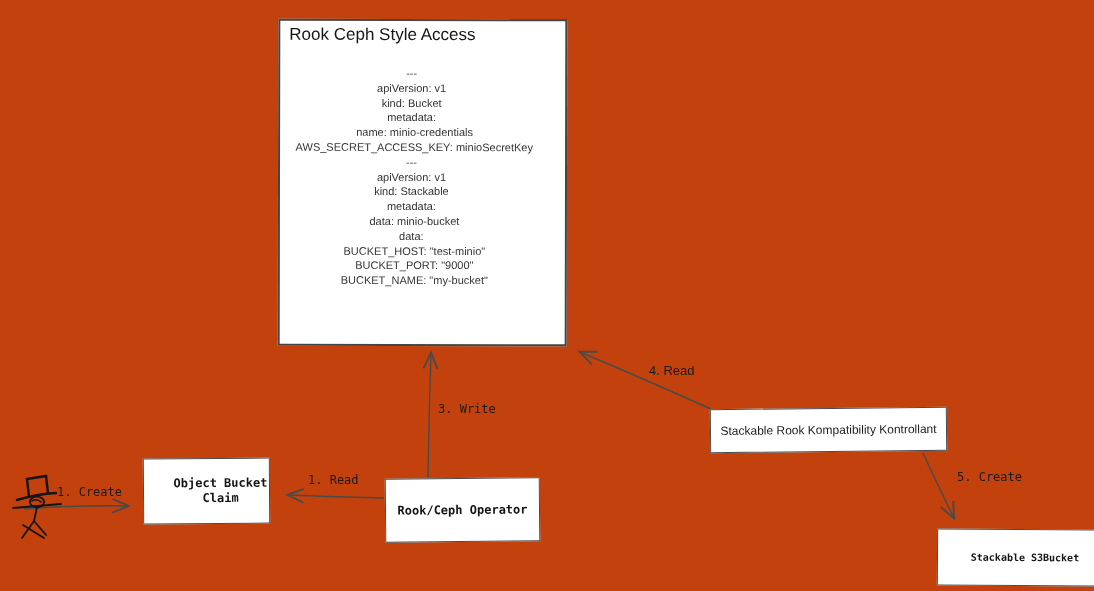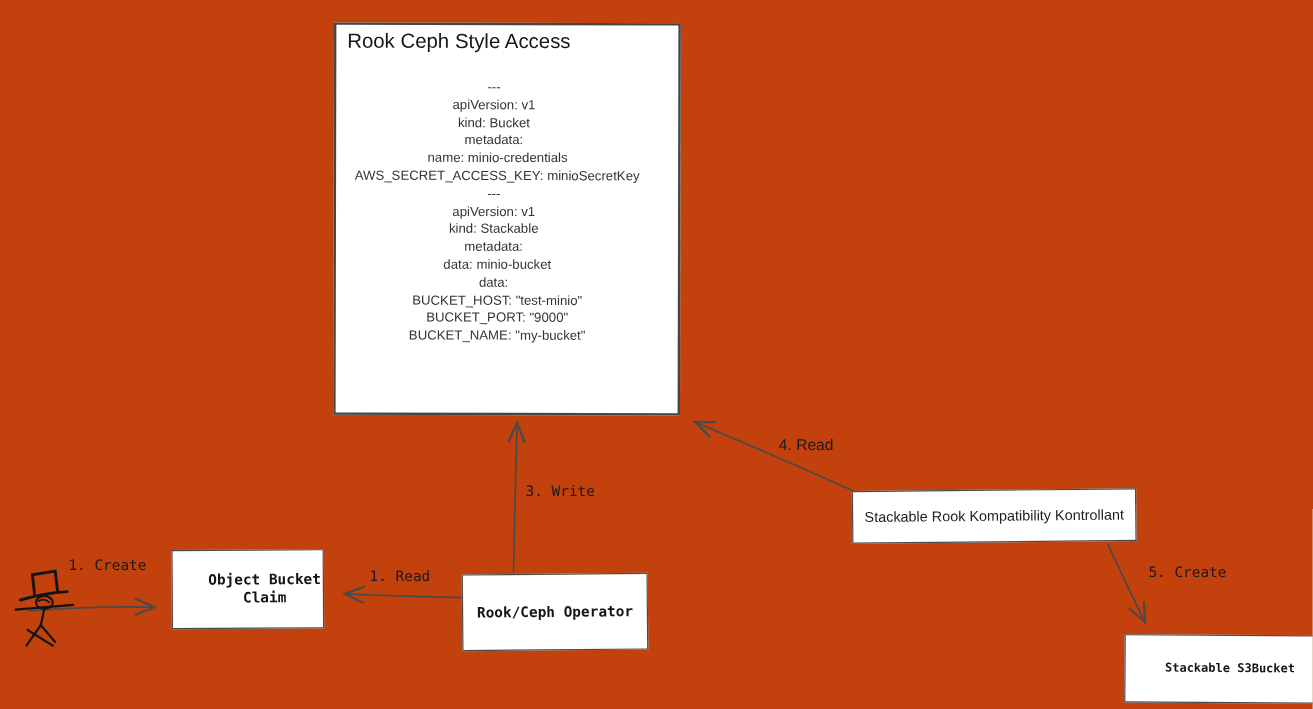--- a/index.html
+++ b/index.html
@@ -75,21 +75,21 @@
   }
 
   .edge-label {
     position: absolute;
     font-family: "DejaVu Sans Mono", monospace;
     font-size: 12px;
     color: #1b1b1b;
     white-space: nowrap;
   }
   .edge-label.sans { font-family: "Liberation Sans", sans-serif; font-size: 13px; }
-  #el1 { left: 57px;  top: 464px; text-align: center; }
+  #el1 { left: 57px;  top: 485px; text-align: center; }
   #el2 { left: 308px; top: 473px; }
   #el3 { left: 438px; top: 402px; }
   #el4 { left: 649px; top: 363px; }
   #el5 { left: 957px; top: 470px; }
 
   svg .edge { stroke: #4a4a4a; stroke-width: 1.4; fill: none; }
   svg .actor { stroke: #141414; fill: none; stroke-linecap: round; }
 </style>
 </head>
 <body>

